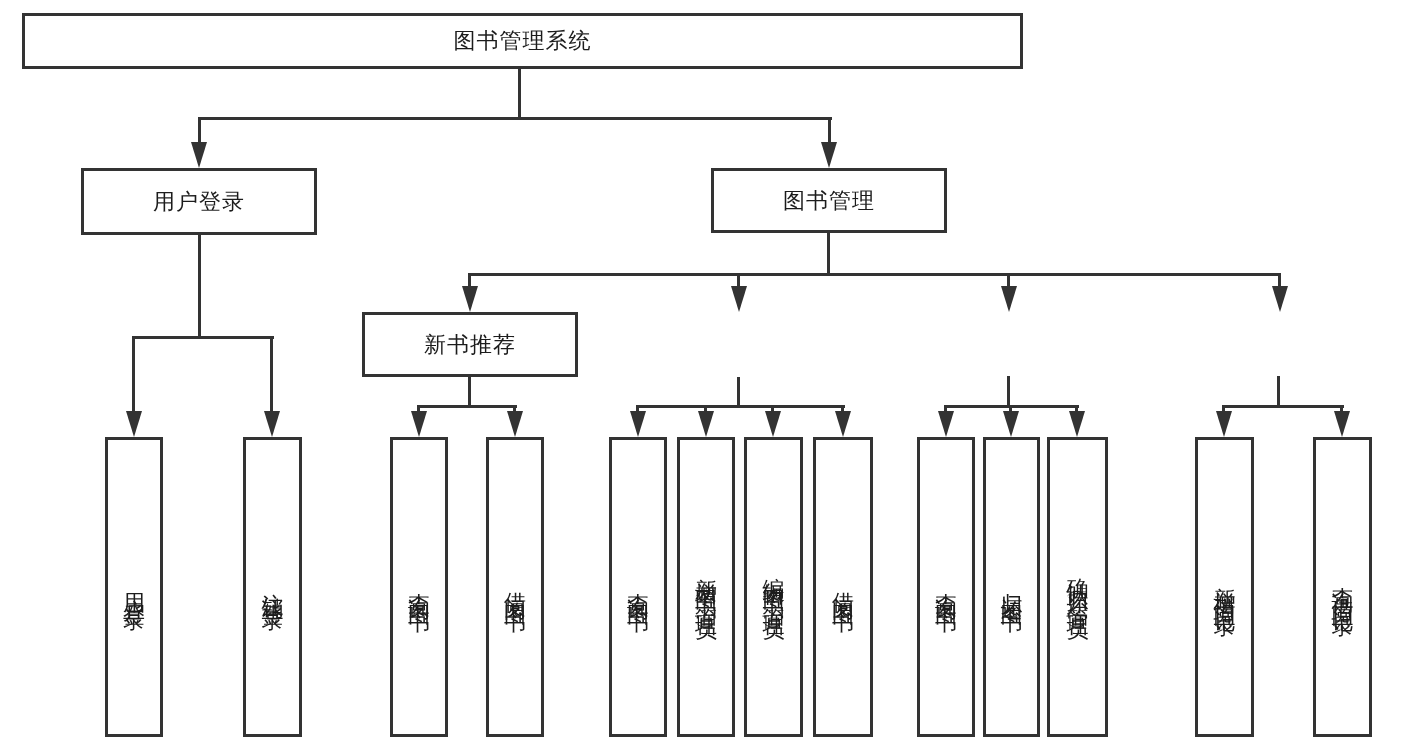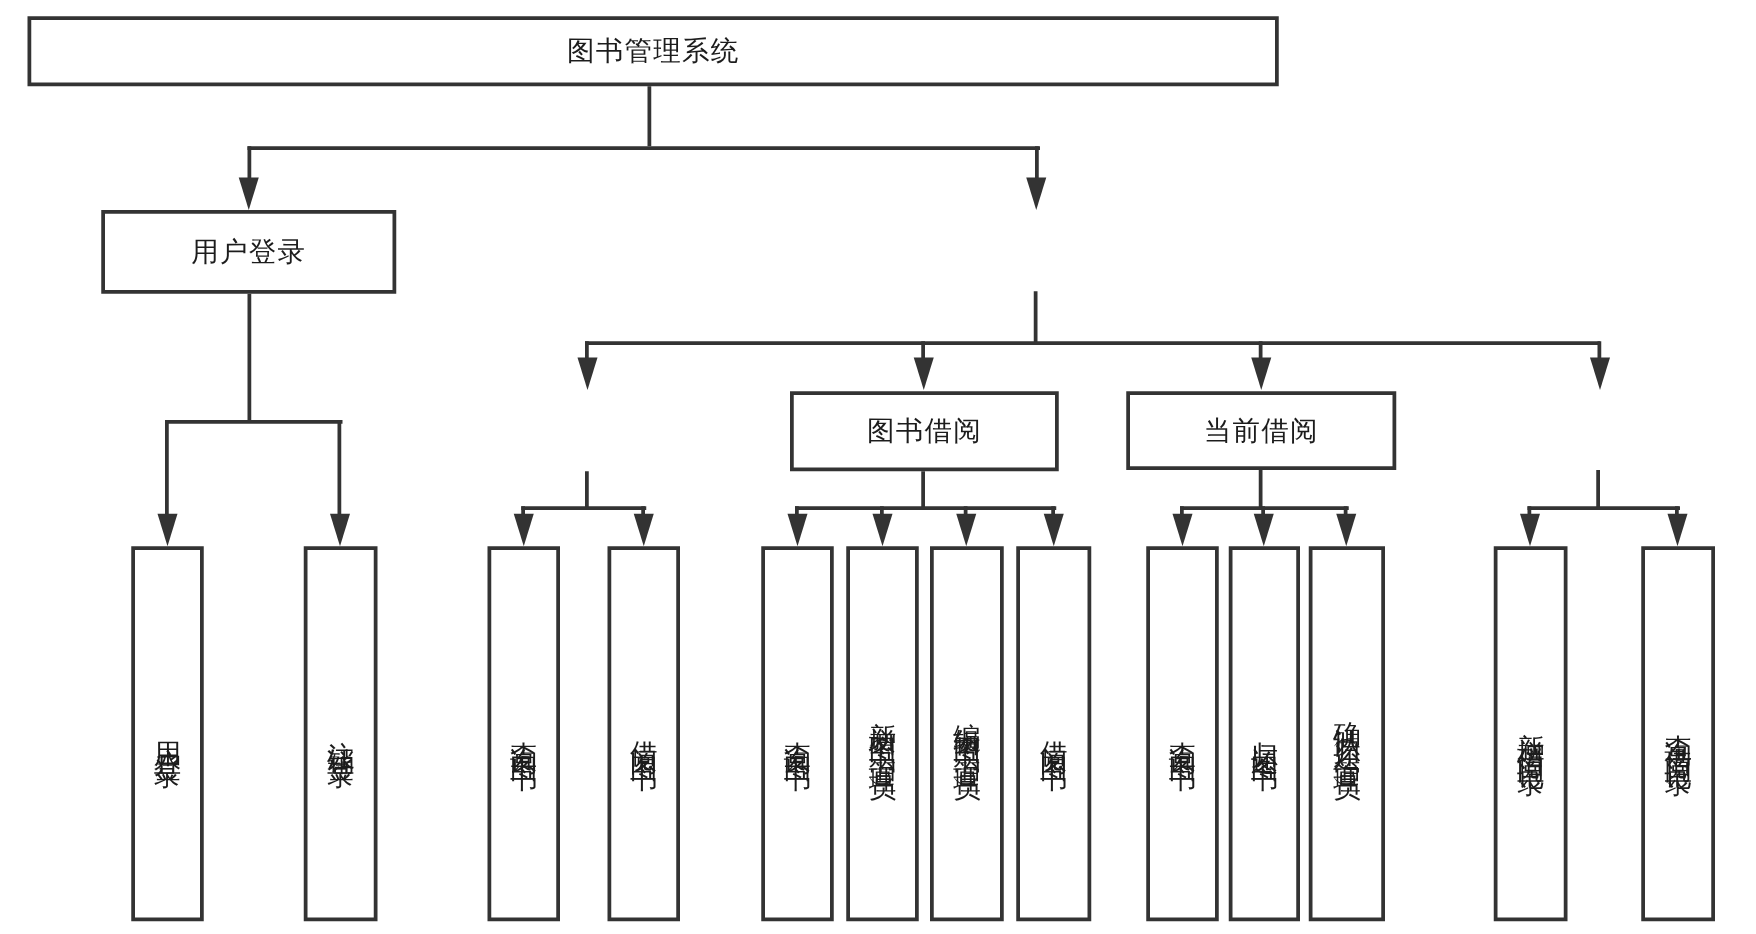--- a/index.html
+++ b/index.html
@@ -54,41 +54,41 @@
   <div class="box h" style="left:22px; top:13px; width:1001px; height:56px;">图书管理系统</div>
 
   <div class="vline" style="left:518px; top:69px; height:48px;"></div>
   <div class="hline" style="left:198px; top:117px; width:634px;"></div>
   <div class="vline" style="left:198px; top:117px; height:28px;"></div>
   <div class="arrow" style="left:191px; top:142px;"></div>
   <div class="vline" style="left:828px; top:117px; height:28px;"></div>
   <div class="arrow" style="left:821px; top:142px;"></div>
 
   <div class="box h" style="left:81px; top:168px; width:236px; height:67px;">用户登录</div>
+  <div class="box h" style="left:711px; top:168px; width:236px; height:65px;">图书管理</div>
 
   <div class="vline" style="left:198px; top:235px; height:103px;"></div>
   <div class="hline" style="left:132px; top:336px; width:142px;"></div>
   <div class="vline" style="left:132px; top:336px; height:78px;"></div>
   <div class="arrow" style="left:126px; top:411px;"></div>
   <div class="vline" style="left:270px; top:336px; height:78px;"></div>
   <div class="arrow" style="left:264px; top:411px;"></div>
 
   <div class="vline" style="left:827px; top:233px; height:43px;"></div>
   <div class="hline" style="left:468px; top:273px; width:812px;"></div>
   <div class="vline" style="left:468px; top:273px; height:17px;"></div>
   <div class="arrow" style="left:462px; top:286px;"></div>
   <div class="vline" style="left:737px; top:273px; height:17px;"></div>
   <div class="arrow" style="left:731px; top:286px;"></div>
   <div class="vline" style="left:1007px; top:273px; height:17px;"></div>
   <div class="arrow" style="left:1001px; top:286px;"></div>
   <div class="vline" style="left:1278px; top:273px; height:17px;"></div>
   <div class="arrow" style="left:1272px; top:286px;"></div>
 
-  <div class="box h" style="left:632px; top:313px; width:215px; height:64px;">图书借阅</div>
-  <div class="box h" style="left:901px; top:313px; width:216px; height:63px;">当前借阅</div>
+  <div class="box h" style="left:362px; top:312px; width:216px; height:65px;">新书推荐</div>
 
   <div class="vline" style="left:468px; top:377px; height:31px;"></div>
   <div class="hline" style="left:417px; top:405px; width:100px;"></div>
   <div class="vline" style="left:417px; top:405px; height:9px;"></div>
   <div class="arrow" style="left:411px; top:411px;"></div>
   <div class="vline" style="left:513px; top:405px; height:9px;"></div>
   <div class="arrow" style="left:507px; top:411px;"></div>
 
   <div class="vline" style="left:737px; top:377px; height:31px;"></div>
   <div class="hline" style="left:636px; top:405px; width:209px;"></div>

